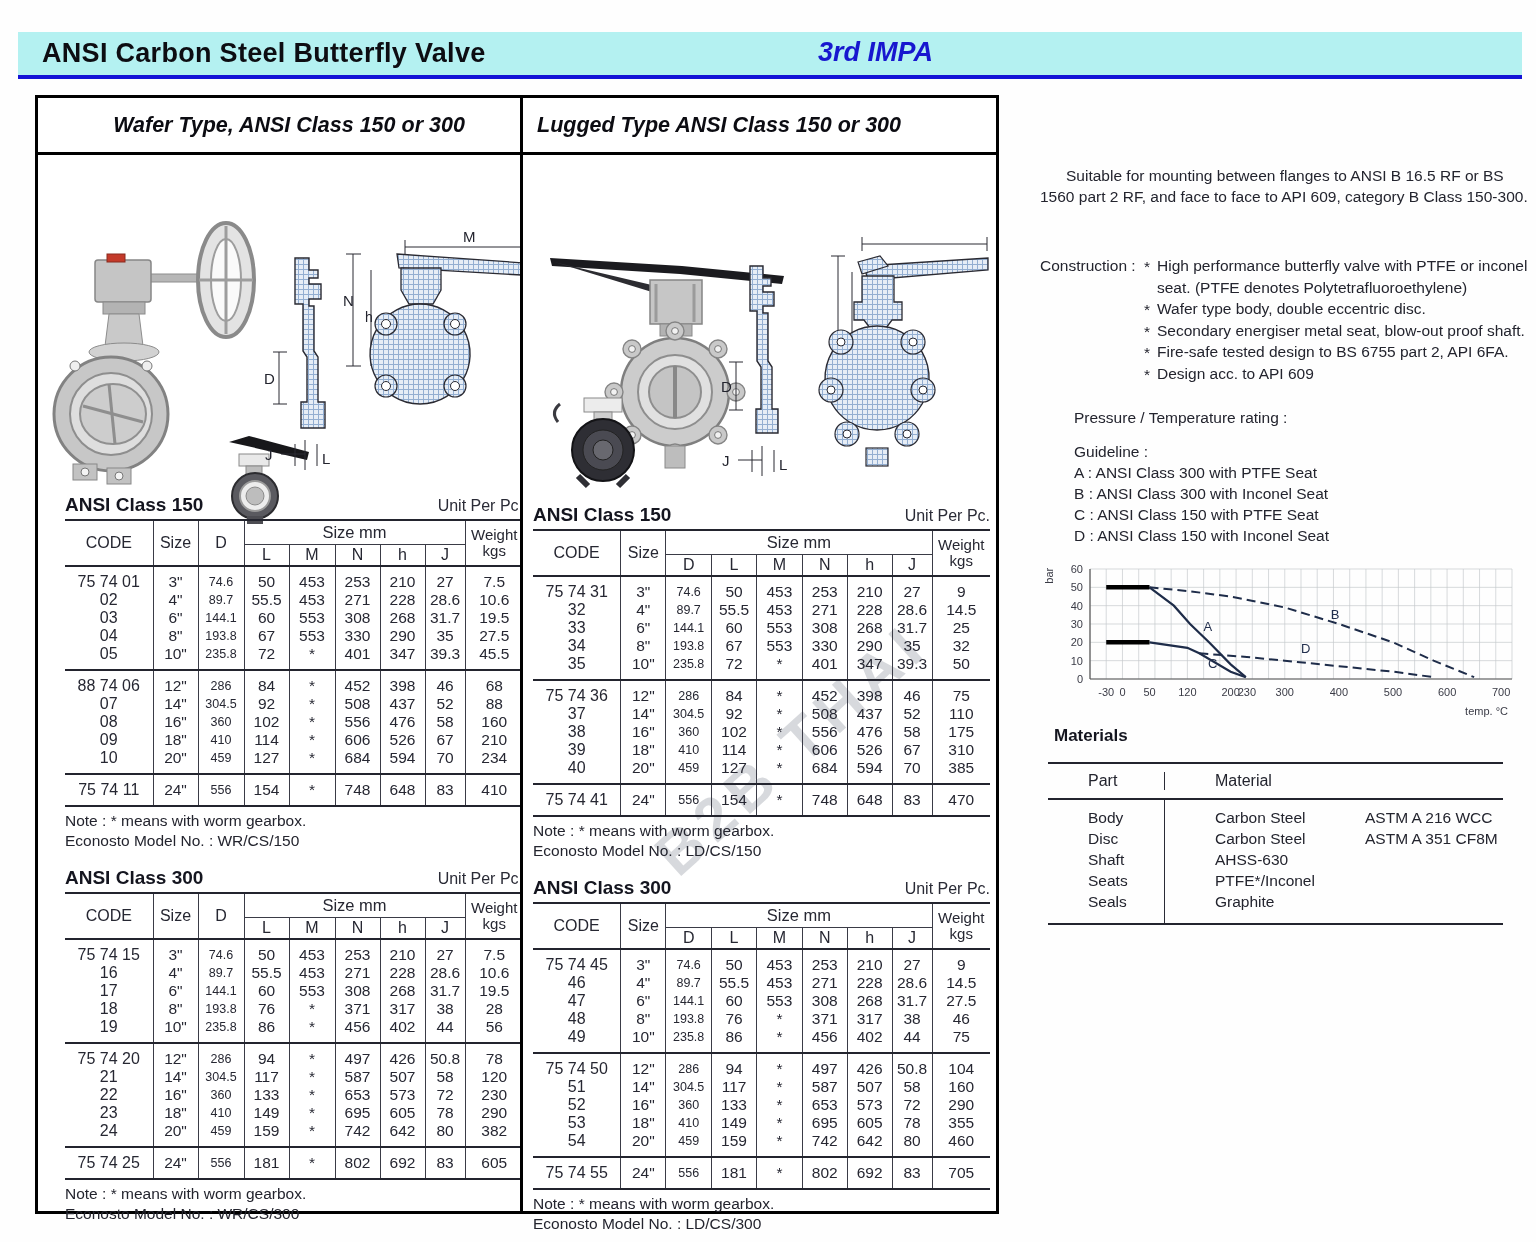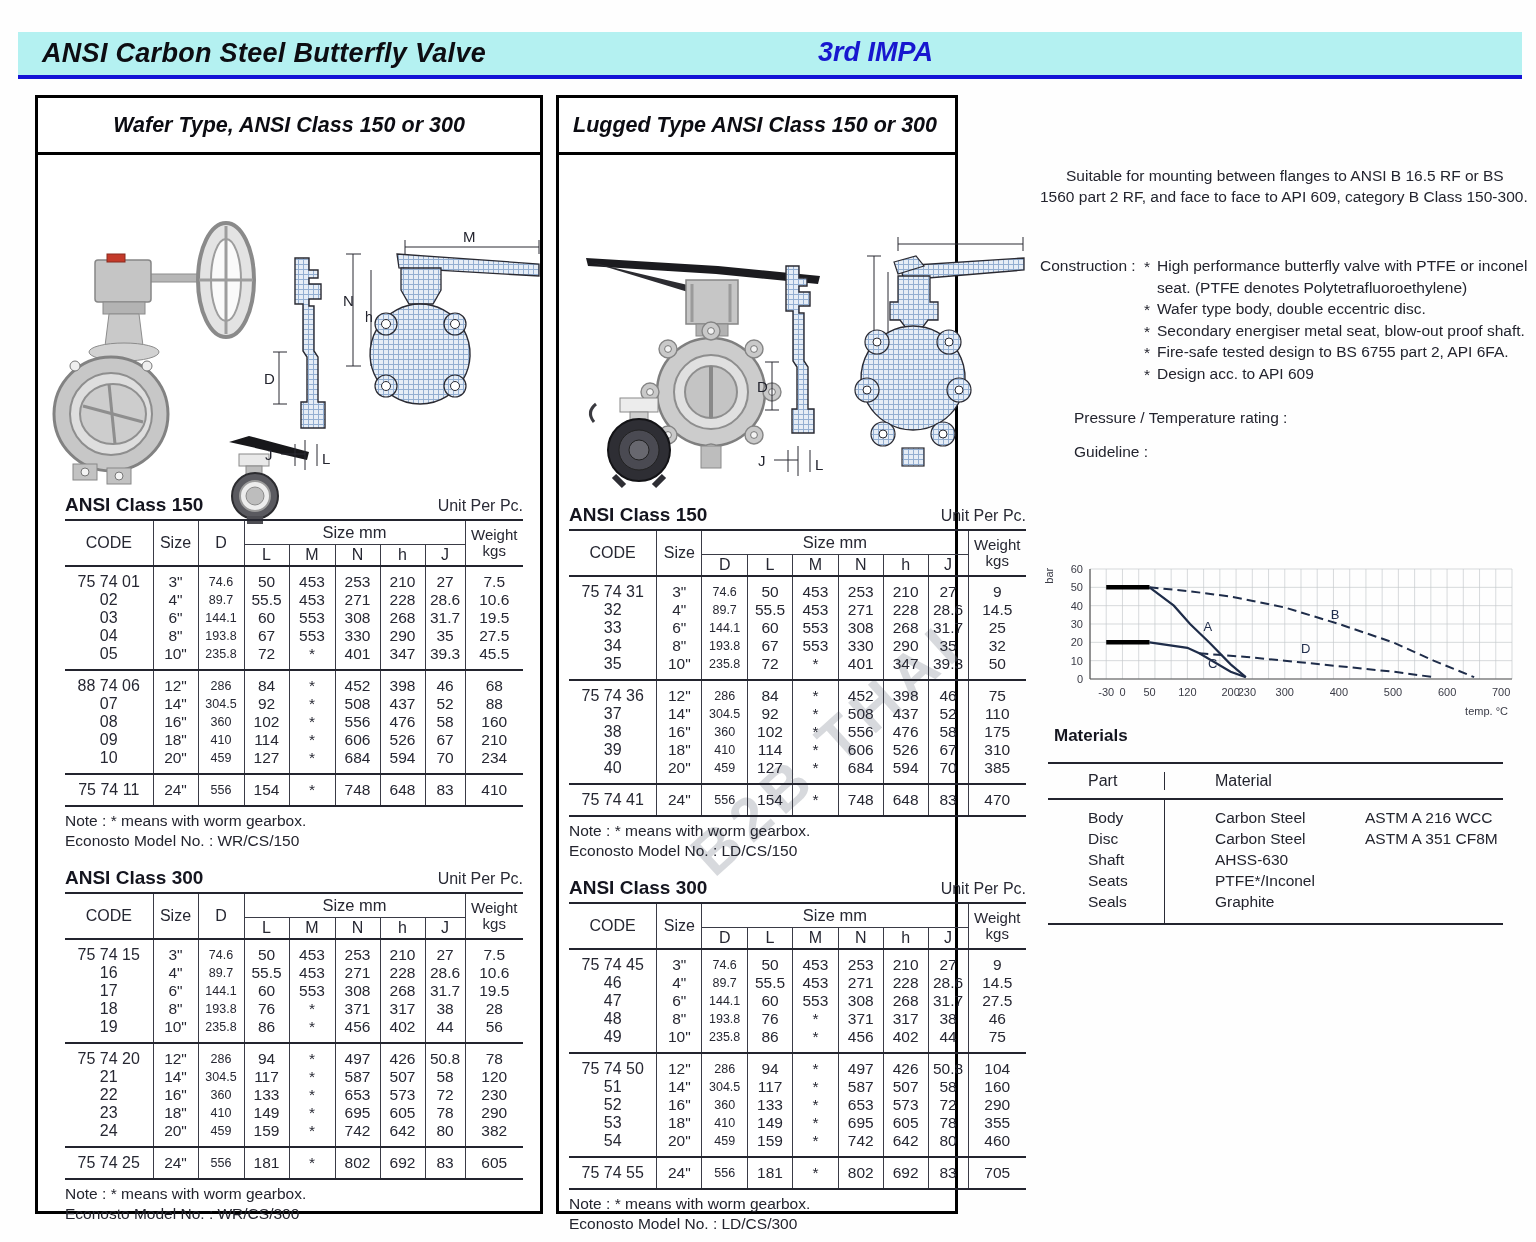--- a/index.html
+++ b/index.html
@@ -3,29 +3,29 @@
 <meta charset="utf-8">
 <style>
   *{margin:0;padding:0;box-sizing:border-box}
   html,body{width:1536px;height:1242px;background:#fff;overflow:hidden;
     font-family:"Liberation Sans",sans-serif;color:#23242e}
   .page{position:relative;width:1536px;height:1242px;background:#fefefe}
 
   
   .topbar{position:absolute;left:18px;top:32px;width:1504px;height:47px;
     background:#b4f1f1;border-bottom:4px solid #1413d6;display:flex;align-items:center}
-  .topbar .title{font-size:27px;font-weight:bold;font-style:italic;color:#0d0d12;
+  .topbar .title{font-size:27px;font-weight:bold;color:#0d0d12;
     padding-left:24px;letter-spacing:.3px}
   .topbar .edition{position:absolute;left:800px;top:5px;font-size:27px;font-weight:bold;
     font-style:italic;color:#1717cf}
 
   
   .panel{position:absolute;top:95px;height:1119px;border:3px solid #000;background:#fff}
   .panel-left{left:35px;width:508px}
-  .panel-mid{left:556px;width:402px}
+  .panel-mid{left:520px;width:479px}
   .panel-title{height:57px;border-bottom:3px solid #000;display:flex;align-items:center;
     font-size:21.5px;font-weight:bold;font-style:italic;color:#0c0c12}
   .panel-left .panel-title{justify-content:center}
   .panel-mid .panel-title{padding-left:14px}
   .panel-body{position:relative;width:100%;height:calc(100% - 57px)}
   .illus{position:absolute;pointer-events:none}
 
   .tsection{position:absolute}
   .sec-head{display:flex;justify-content:space-between;align-items:flex-end;margin-bottom:3px}
   .sec-title{font-size:19px;font-weight:bold;color:#14151f}
@@ -976,20 +976,26 @@
           <li><span class="b">*</span> Secondary energiser metal seat, blow-out proof shaft.</li>
           <li><span class="b">*</span> Fire-safe tested design to BS 6755 part 2, API 6FA.</li>
           <li><span class="b">*</span> Design acc. to API 609</li>
         </ul>
     </div>
 
     <div class="block ptlabel">Pressure / Temperature rating :</div>
 
     <div class="block guide">
       <div>Guideline :</div>
+      <div id="guideline-list">
+          <div>A : ANSI Class 300 with PTFE Seat</div>
+          <div>B : ANSI Class 300 with Inconel Seat</div>
+          <div>C : ANSI Class 150 with PTFE Seat</div>
+          <div>D : ANSI Class 150 with Inconel Seat</div>
+        </div>
     </div>
 
     <svg id="pt-chart" class="block chart-wrap" width="496" height="168" viewBox="0 0 496 168">
         <line x1="50" y1="12" x2="50" y2="122" stroke="#c6cacd" stroke-width="0.7"></line>
         <line x1="66.23076923076923" y1="12" x2="66.23076923076923" y2="122" stroke="#c6cacd" stroke-width="0.7"></line>
         <line x1="82.46153846153845" y1="12" x2="82.46153846153845" y2="122" stroke="#c6cacd" stroke-width="0.7"></line>
         <line x1="98.6923076923077" y1="12" x2="98.6923076923077" y2="122" stroke="#c6cacd" stroke-width="0.7"></line>
         <line x1="114.92307692307692" y1="12" x2="114.92307692307692" y2="122" stroke="#c6cacd" stroke-width="0.7"></line>
         <line x1="131.15384615384616" y1="12" x2="131.15384615384616" y2="122" stroke="#c6cacd" stroke-width="0.7"></line>
         <line x1="147.3846153846154" y1="12" x2="147.3846153846154" y2="122" stroke="#c6cacd" stroke-width="0.7"></line>

